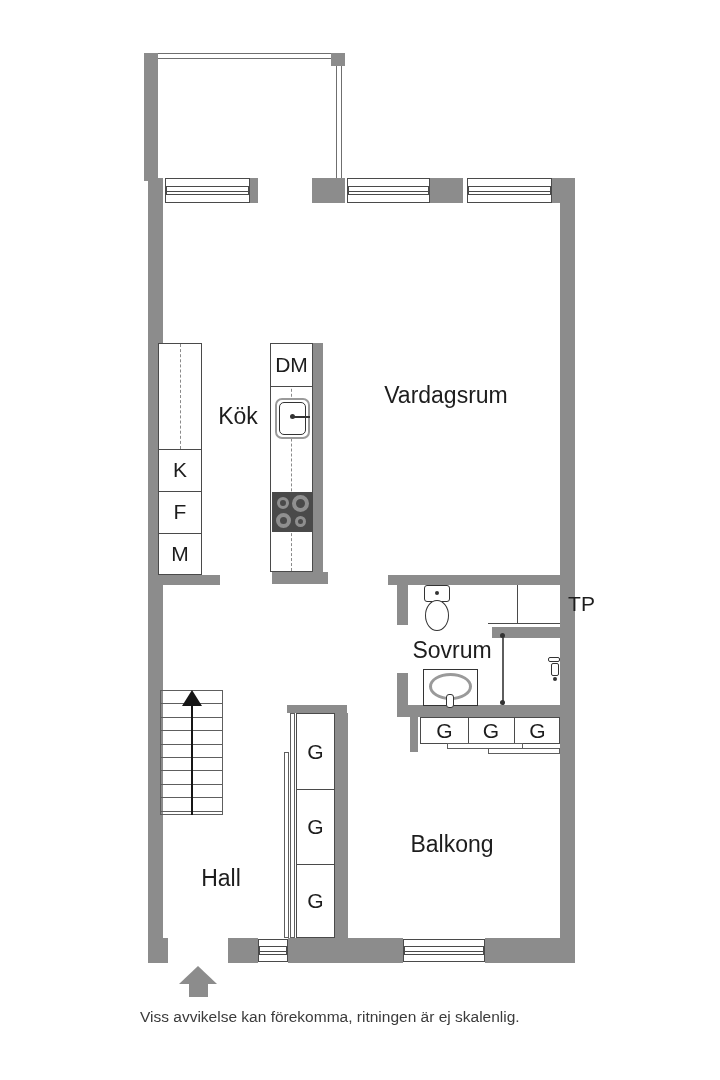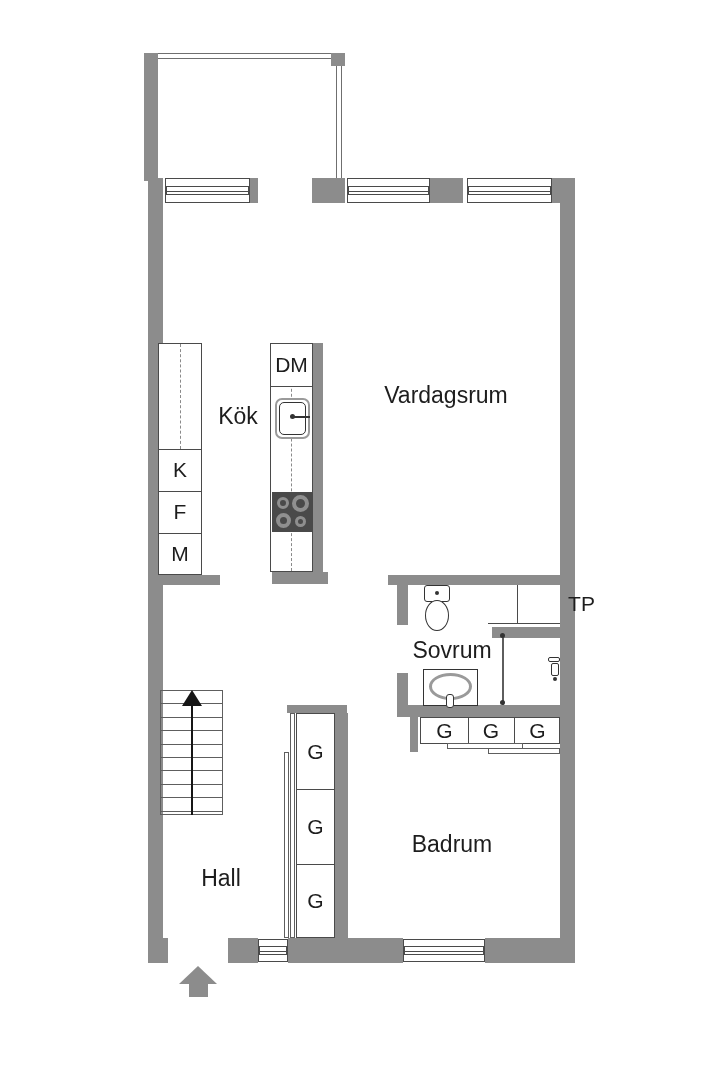--- a/index.html
+++ b/index.html
@@ -145,17 +145,18 @@
   <div style="position:absolute;left:160px;top:690px;width:63px;height:125px;border:1px solid #5e5e5e;box-sizing:border-box;background:repeating-linear-gradient(to bottom,transparent 0,transparent 12.4px,#5e5e5e 12.4px,#5e5e5e 13.4px);"></div>
   <div style="position:absolute;left:191px;top:705px;width:2px;height:110px;background:#161616;"></div>
   <div style="position:absolute;left:182px;top:690px;width:0;height:0;border-left:10px solid transparent;border-right:10px solid transparent;border-bottom:16px solid #161616;"></div>
 
   <div style="position:absolute;left:179px;top:966px;width:0;height:0;border-left:19px solid transparent;border-right:19px solid transparent;border-bottom:18px solid var(--wall);"></div>
   <div class="wall" style="left:189px;top:984px;width:19px;height:13px;"></div>
 
   <div class="label room-label" style="left:378px;top:379px;width:136px;height:32px;text-align:right;">Vardagsrum</div>
   <div class="label room-label" style="left:211px;top:400px;width:54px;height:32px;">Kök</div>
   <div class="label room-label" style="left:404px;top:635px;width:96px;height:30px;">Sovrum</div>
-  <div class="label room-label" style="left:404px;top:828px;width:96px;height:32px;">Badrum</div>
+  <div class="label room-label" style="left:404px;top:828px;width:96px;height:32px;">Balkong</div>
   <div class="label room-label" style="left:190px;top:862px;width:62px;height:32px;">Hall</div>
 
+  <div class="caption" style="left:140px;top:1008px;width:460px;">Viss avvikelse kan förekomma, ritningen är ej skalenlig.</div>
 
 </div>
 
 </body></html>

